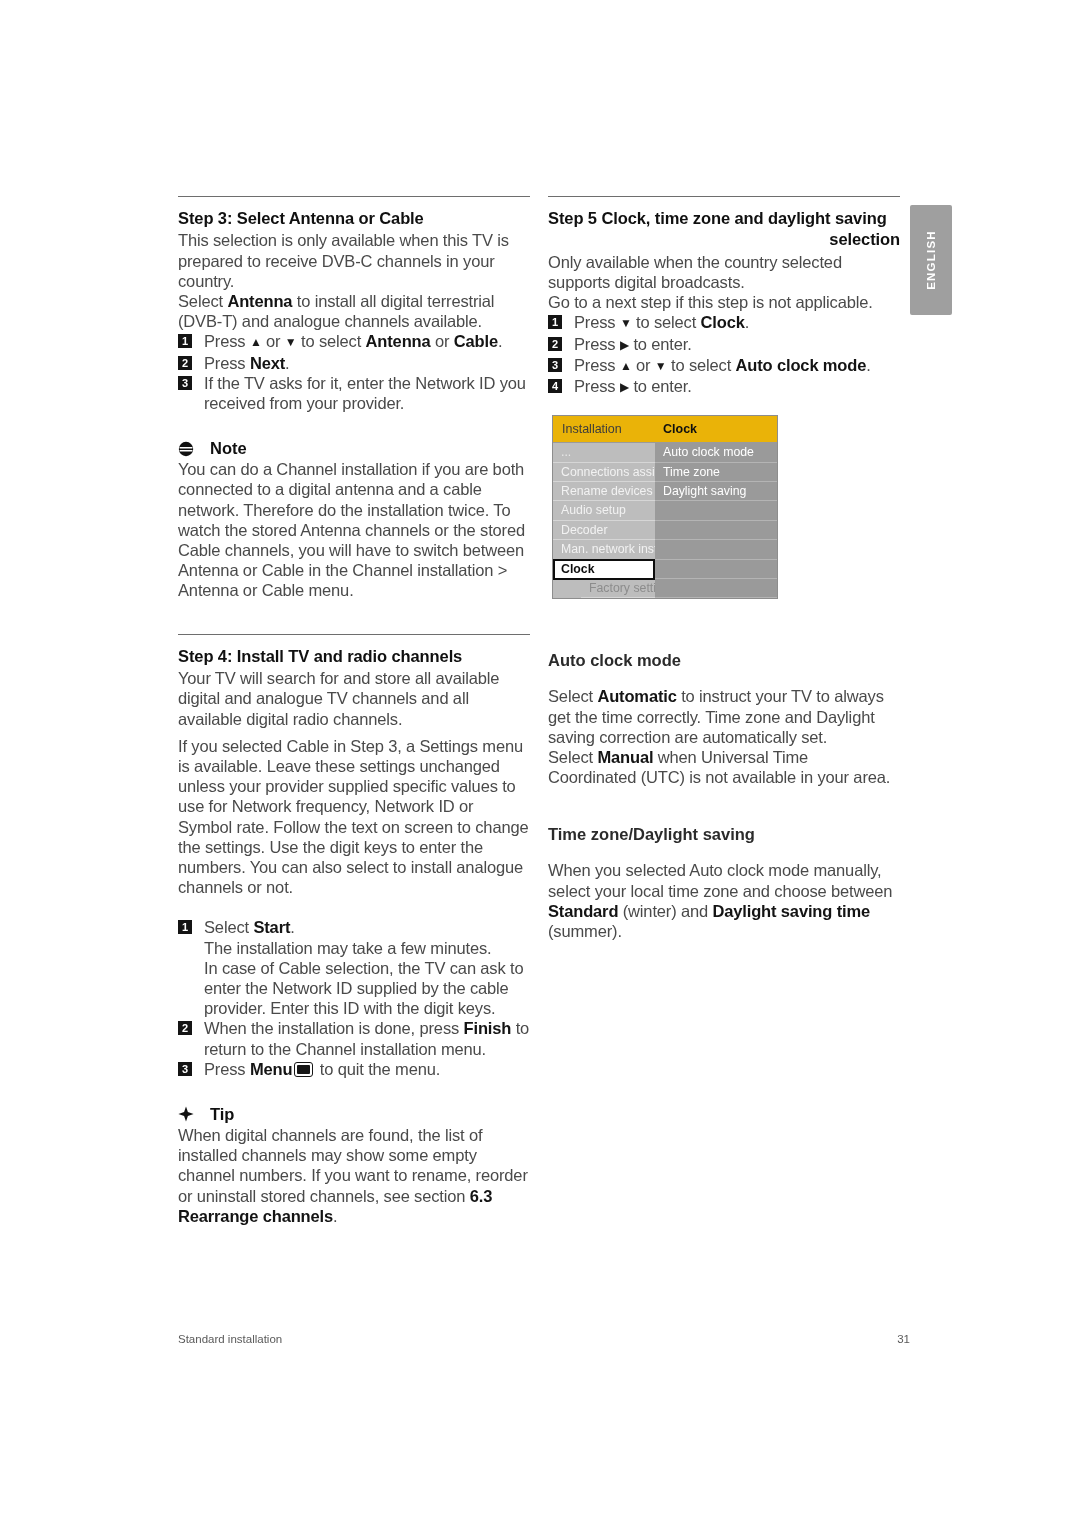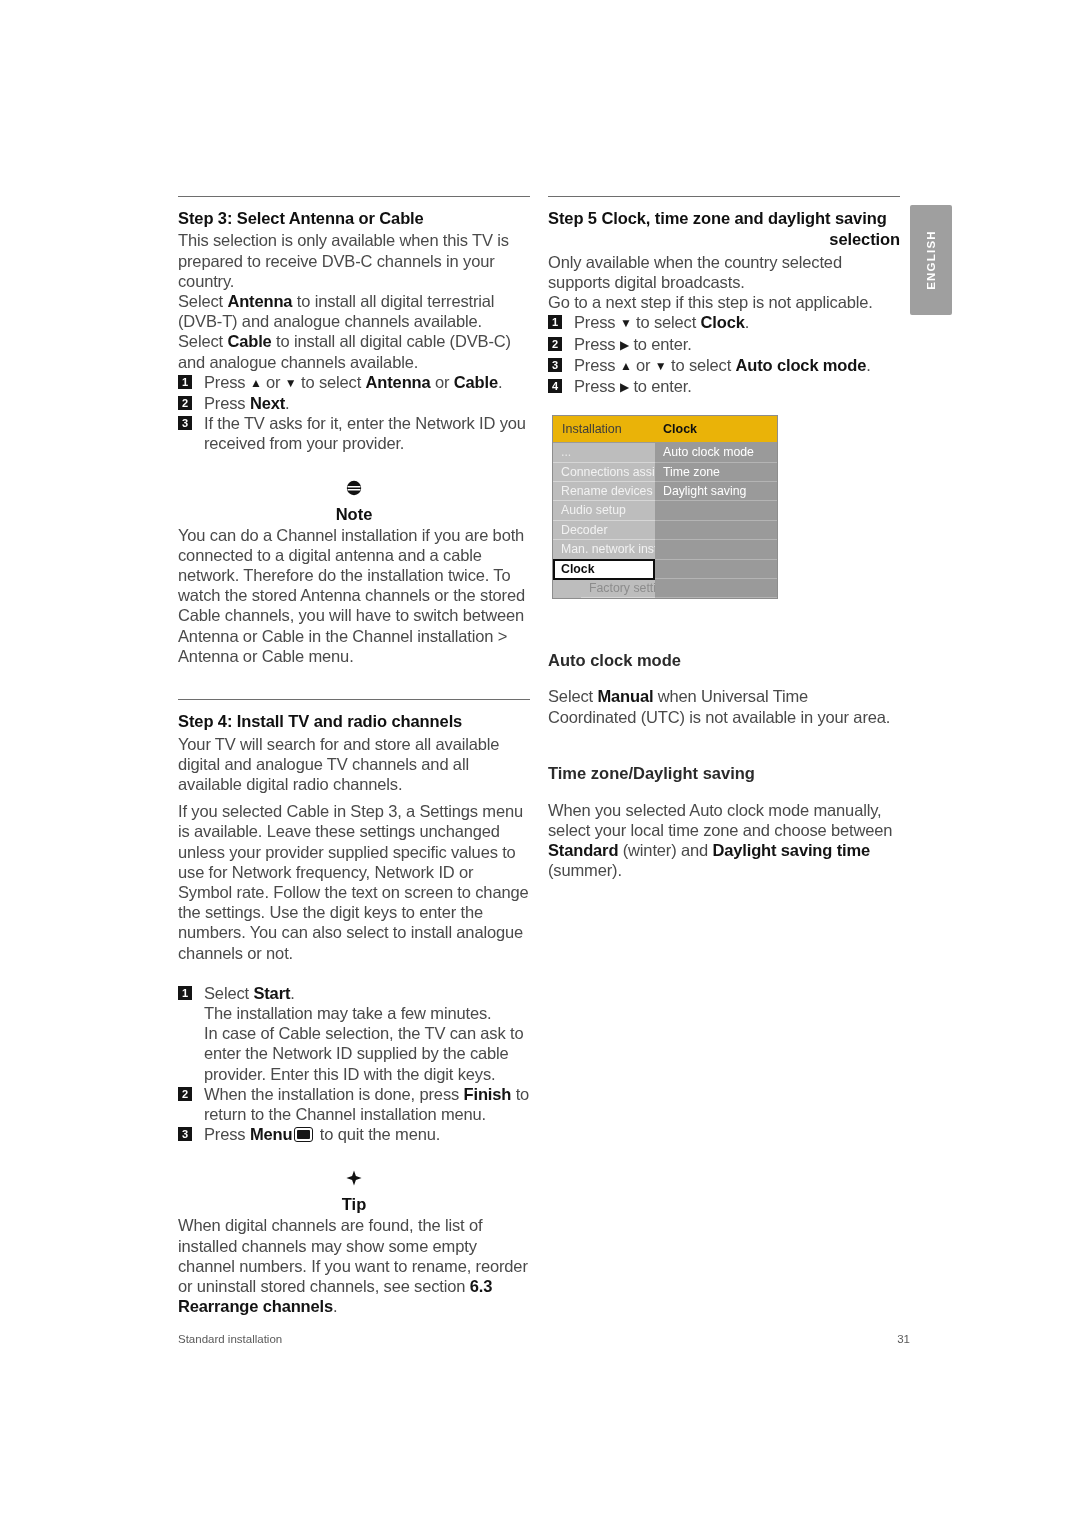--- a/index.html
+++ b/index.html
@@ -92,23 +92,22 @@
     font-family: "Liberation Sans", sans-serif;
   }
   ol.steps li .sub {
     display: block;
   }
 
   
   .callout-head {
     display: flex;
     align-items: center;
-    gap: 9px;
+    gap: 16px;
     margin: 0 0 1px 0;
-    flex-direction: column;
   }
   .callout-head .label {
     font-size: 16.5px;
     font-weight: bold;
     color: #101010;
   }
   .icon-note, .icon-tip {
     width: 16px;
     height: 16px;
     display: inline-block;
@@ -254,21 +253,20 @@
   <div class="col col-left">
 
     <div class="rule"></div>
 
     <h2 class="sec-title">Step 3:  Select Antenna or Cable</h2>
 
     <p class="body">This selection is only available when this TV is prepared to receive DVB-C channels in your country.</p>
 
     <p class="body"><span>Select </span><b>Antenna</b><span> to install all digital terrestrial (DVB-T) and analogue channels available.</span></p>
 
-    <p class="body"><span>Select </span><b>Cable</b><span> to install all digital cable (DVB-C) and analogue channels available.</span></p>
 
     <ol class="steps">
       <li>
         <span class="num">1</span><span>Press </span><span class="arr">▲</span><span> or </span><span class="arr">▼</span><span> to select </span><b>Antenna</b><span> or </span><b>Cable</b><span>.</span>
       </li>
       <li>
         <span class="num">2</span><span>Press </span><b>Next</b><span>.</span>
       </li>
       <li>
         <span class="num">3</span><span>If the TV asks for it, enter the Network ID you received from your provider.</span>
@@ -373,20 +371,21 @@
           <div class="m-row empty">&nbsp;</div>
           <div class="m-row empty">&nbsp;</div>
           <div class="m-row empty">&nbsp;</div>
           <div class="m-row empty">&nbsp;</div>
         </div>
       </div>
     </div>
 
     <div style="height:35px"></div>
     <h3 class="sec-title" style="font-size:16.5px;">Auto clock mode</h3>
+    <p class="body"><span>Select </span><b>Automatic</b><span> to instruct your TV to always get the time correctly. Time zone and Daylight saving correction are automatically set.</span></p>
     <p class="body"><span>Select </span><b>Manual</b><span> when Universal Time Coordinated (UTC) is not available in your area.</span></p>
 
     <div style="height:21px"></div>
     <h3 class="sec-title" style="font-size:16.5px;">Time zone/Daylight saving</h3>
     <p class="body"><span>When you selected Auto clock mode manually, select your local time zone and choose between </span><b>Standard</b><span> (winter) and </span><b>Daylight saving time</b><span> (summer).</span></p>
 
   </div>
 
   <div class="lang-tab">
     <span>ENGLISH</span>

